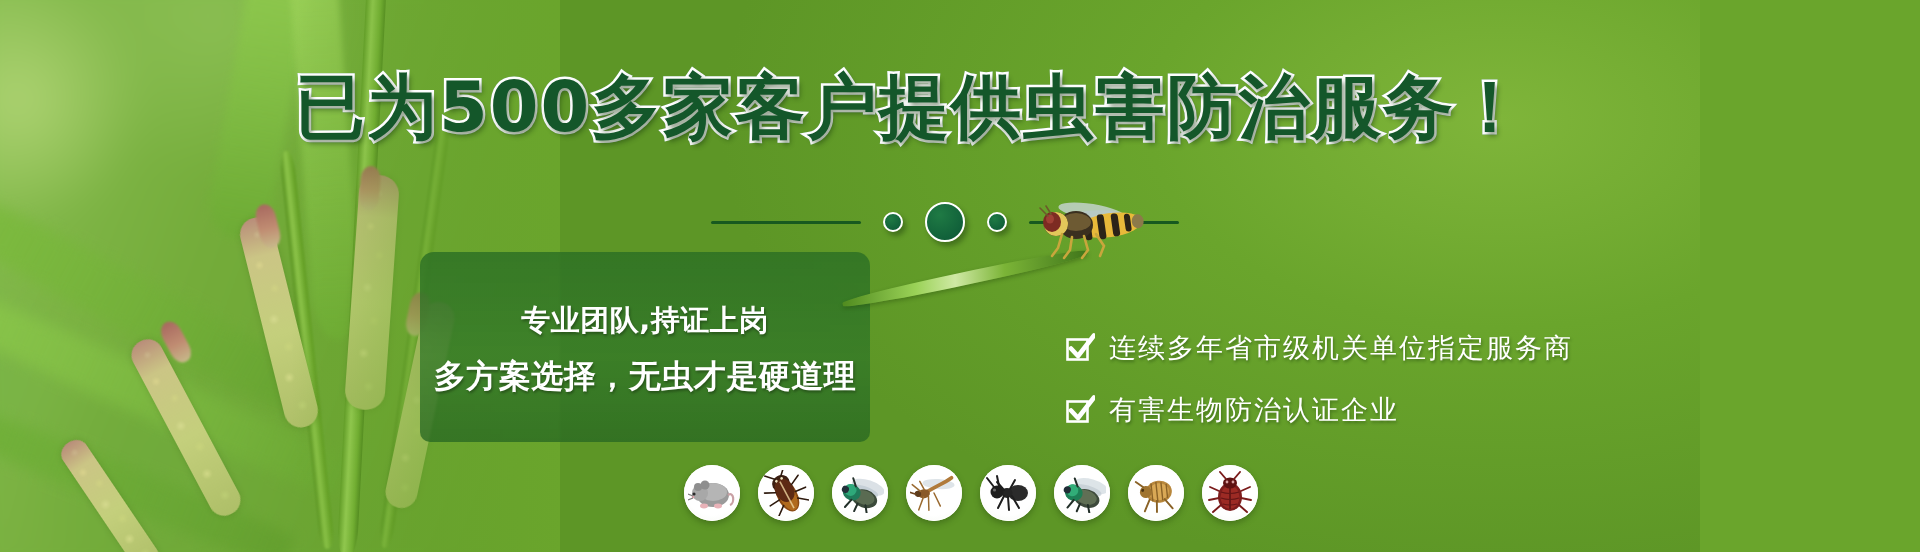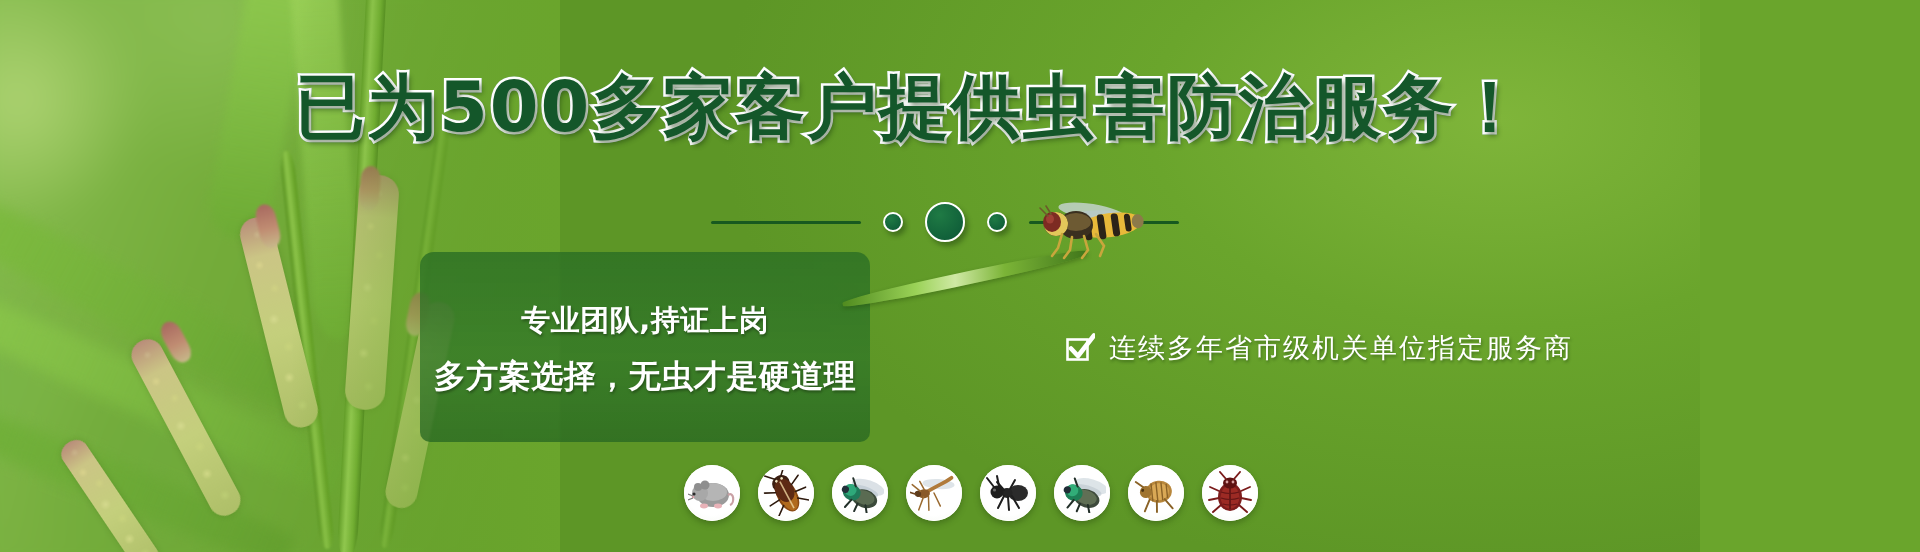--- a/index.html
+++ b/index.html
@@ -270,20 +270,27 @@
   </div>
 
   <div class="bullets">
     <div class="bullet">
       <svg width="30" height="30" viewBox="0 0 30 30">
         <rect x="2.5" y="6.5" width="20" height="20" fill="none" stroke="#ffffff" stroke-width="2.6"></rect>
         <path d="M6 15.5 L13 23 L29 2.5" fill="none" stroke="#ffffff" stroke-width="4.6" stroke-linecap="round" stroke-linejoin="round"></path>
       </svg>
       <span class="label">连续多年省市级机关单位指定服务商</span>
     </div>
+    <div class="bullet">
+      <svg width="30" height="30" viewBox="0 0 30 30">
+        <rect x="2.5" y="6.5" width="20" height="20" fill="none" stroke="#ffffff" stroke-width="2.6"></rect>
+        <path d="M6 15.5 L13 23 L29 2.5" fill="none" stroke="#ffffff" stroke-width="4.6" stroke-linecap="round" stroke-linejoin="round"></path>
+      </svg>
+      <span class="label">有害生物防治认证企业</span>
+    </div>
   </div>
 
   <div class="pests">
 
     <div class="pest">
       <svg width="48" height="40" viewBox="0 0 48 40">
         <ellipse cx="25" cy="22" rx="16" ry="12" fill="#9a9a9a"></ellipse>
         <ellipse cx="25" cy="19" rx="14" ry="9" fill="#b5b5b5"></ellipse>
         <circle cx="12" cy="20" r="8" fill="#a8a8a8"></circle>
         <circle cx="10" cy="14" r="4" fill="#8e8e8e"></circle>

